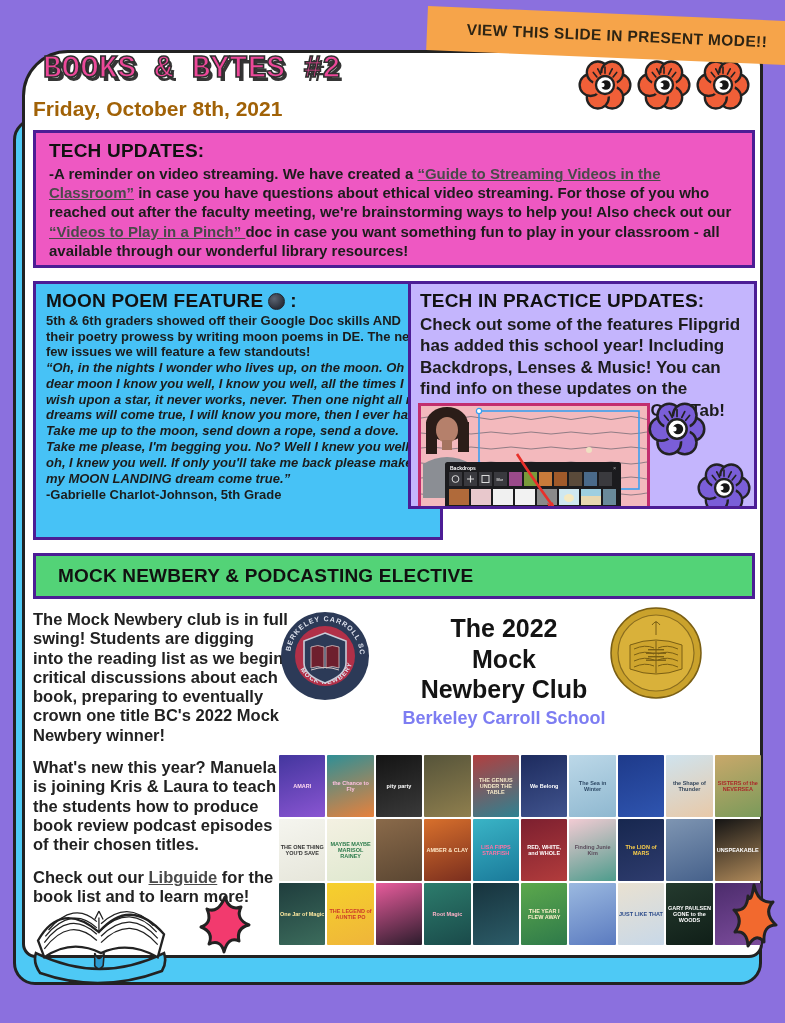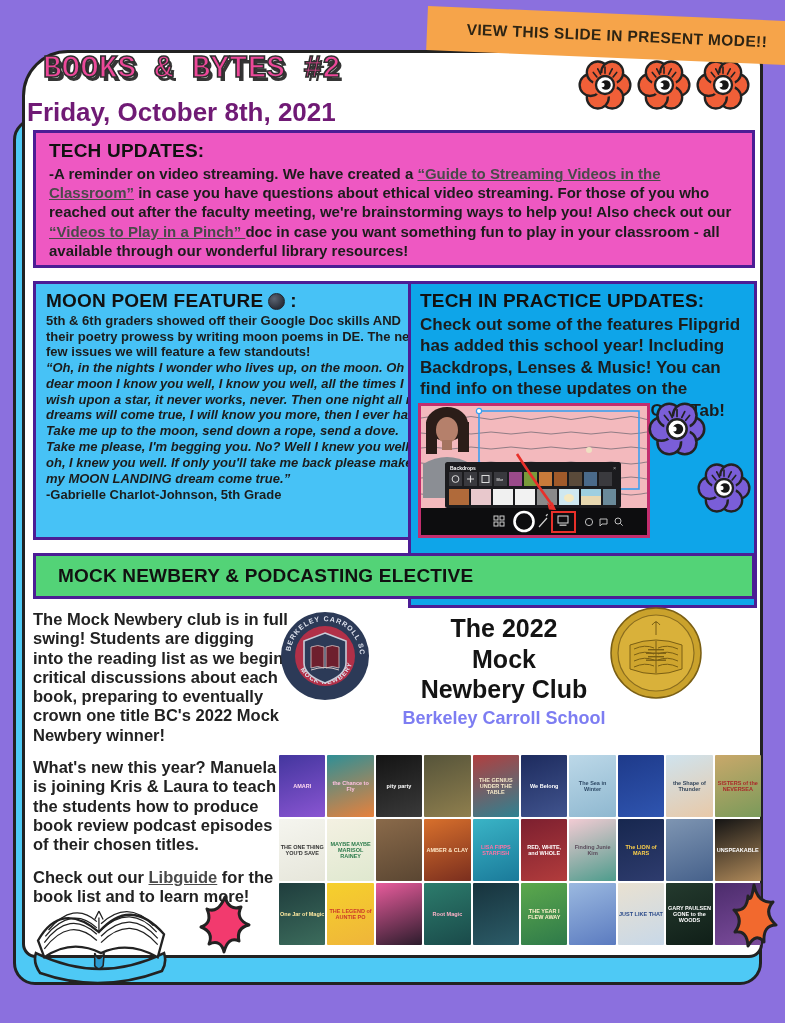--- a/index.html
+++ b/index.html
@@ -24,35 +24,35 @@
   .page {
     position:absolute; left:22px; top:50px; width:741px; height:908px;
     background:#ffffff; border:3px solid #222;
     border-radius:46px 16px 14px 14px; z-index:2;
   }
   .title {
     position:absolute; left:18px; top:-2px; font-family:Liberation Mono, monospace;
     font-size:31px; font-weight:800; letter-spacing:0px; color:#ec4899;
     -webkit-text-stroke:1.6px #2e2e2e; text-shadow:3px 4px 0 #353535; white-space:nowrap;
   }
-  .date { position:absolute; left:2px; top:44px; font-size:26px; font-weight:800; color:#701a75; }
+  .date { position:absolute; left:8px; top:44px; font-size:21px; font-weight:800; color:#a16207; }
   .flower { position:absolute; width:54px; height:54px; }
   .box { position:absolute; border:3px solid #4c1d95; overflow:hidden; }
   .box h2 { font-size:19px; font-weight:800; color:#111; letter-spacing:.2px; }
   .pink  { left:8px; top:77px; width:722px; height:138px; background:#ee58c2; padding:7px 13px; }
   .pink p { font-size:15px; font-weight:700; line-height:1.28; margin-top:2px; }
   .lnk { color:#4a4a4a; text-decoration:underline; font-weight:800; cursor:pointer; }
   .blue  { left:8px; top:228px; width:410px; height:259px; background:#47c2f6; padding:6px 10px; }
   .blue h2 { display:flex; align-items:center; gap:5px; }
   .moon { display:inline-block; width:17px; height:17px; border-radius:50%;
           background:radial-gradient(circle at 35% 32%, #5c6472, #2b303b 70%); border:1px solid #20242d; }
   .blue .intro { font-size:13px; font-weight:800; line-height:1.2; margin-top:1px; }
   .blue .poem  { font-size:13px; font-weight:600; font-style:italic; line-height:1.22; margin-top:0; }
   .blue .byline{ font-size:13px; font-weight:600; line-height:1.25; }
-  .orangebox { left:383px; top:228px; width:349px; height:327px; background:#0ea5e9; padding:6px 9px; }
+  .orangebox { left:383px; top:228px; width:349px; height:228px; background:#c4b5fd; padding:6px 9px; }
   .orangebox p { font-size:17px; font-weight:800; line-height:1.26; margin-top:2px; }
   .shot { position:absolute; left:7px; top:119px; width:232px; height:135px;
           border:3px solid #c22e6e; background:#f3b9bd; }
   .pflower1 { left:237px; top:116px; width:58px; height:58px; }
   .pflower2 { left:286px; top:177px; width:54px; height:54px; }
   .greenbar { left:8px; top:500px; width:722px; height:46px; background:#53d377;
               display:flex; align-items:center; padding-left:22px; }
   .leftcol { position:absolute; left:8px; top:557px; width:255px; }
   .leftcol p { font-size:16.5px; font-weight:600; line-height:1.17; color:#222; margin-bottom:13px; }
   .seal { position:absolute; left:255px; top:558px; width:90px; height:90px; }

